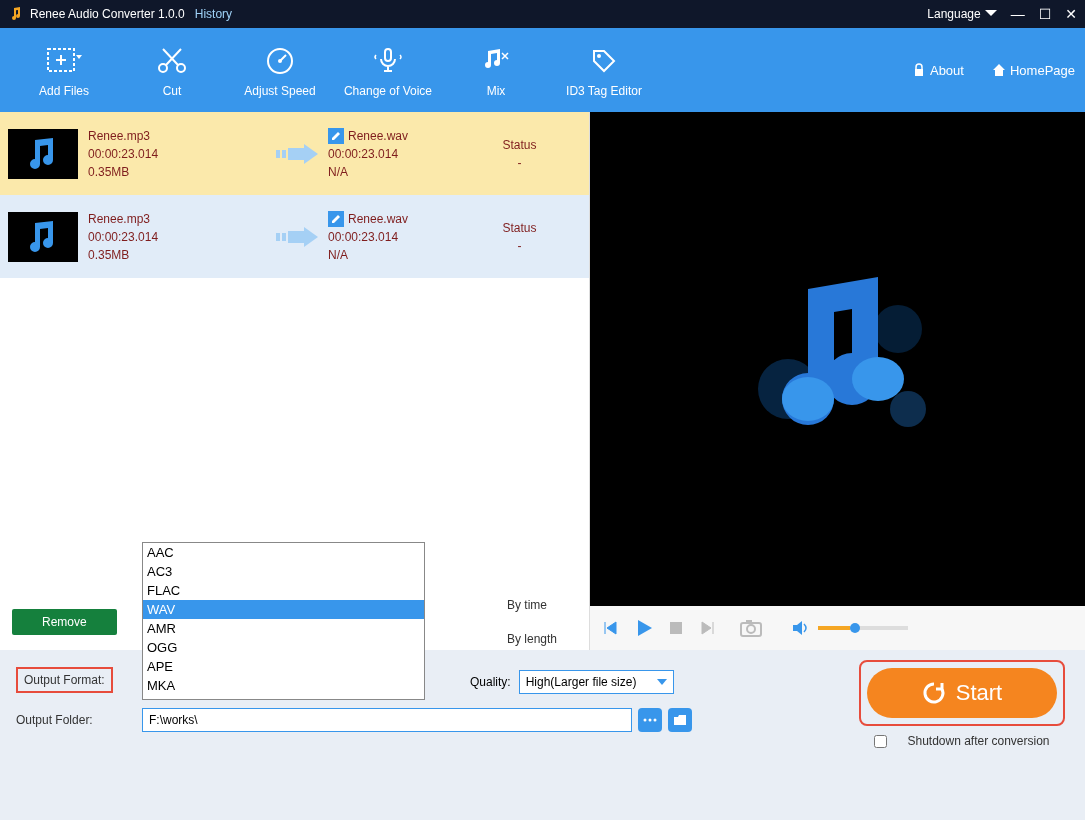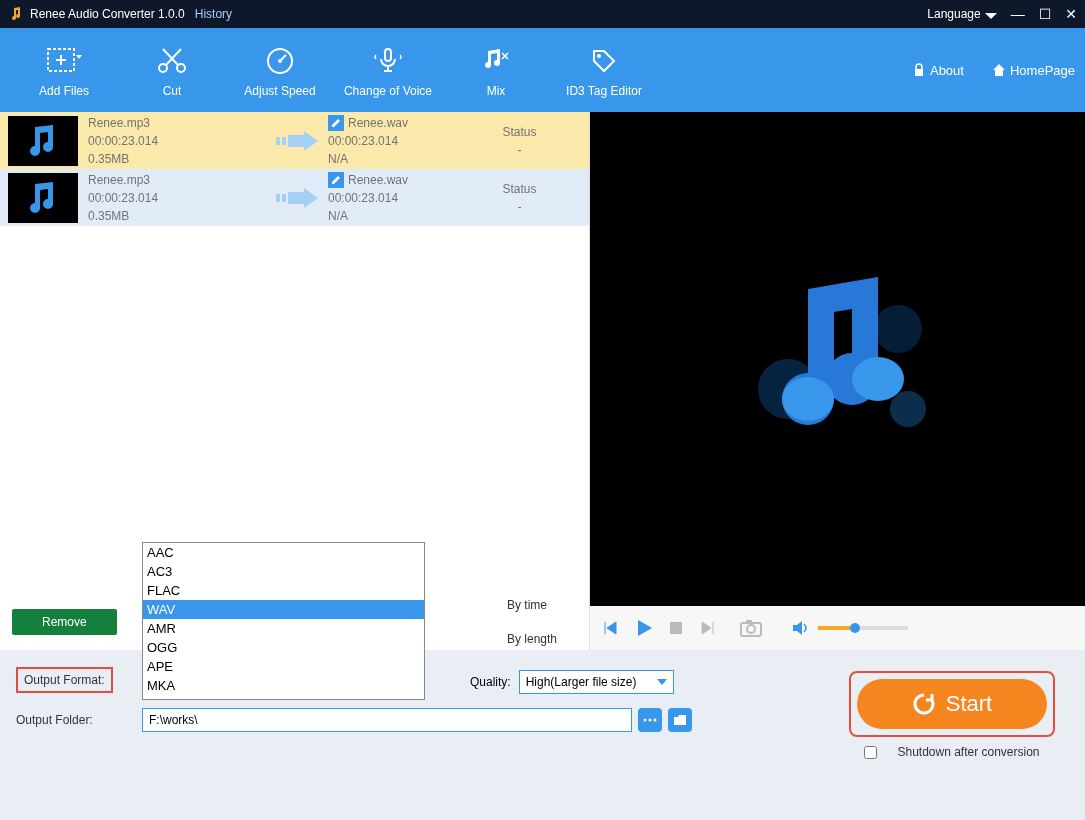--- a/index.html
+++ b/index.html
@@ -2,32 +2,32 @@
 <html><head>
 <meta charset="utf-8">
 <style>
 * { margin: 0; padding: 0; box-sizing: border-box; font-family: Arial, sans-serif; }
 body { width: 1085px; height: 820px; background: #fff; overflow: hidden; }
 
 .titlebar { background: #0f172a; height: 28px; display: flex; align-items: center; padding: 0 8px; color: #fff; font-size: 12px; }
 .titlebar .title { display: flex; align-items: center; gap: 6px; }
 .titlebar .history { color: #9fd2f7; font-size: 12px; margin-left: 4px; }
 .titlebar .right { margin-left: auto; display: flex; align-items: center; gap: 14px; }
-.titlebar .lang { display: flex; align-items: flex-end; gap: 4px; }
+.titlebar .lang { display: flex; align-items: center; gap: 4px; }
 .titlebar .winbtn { cursor: pointer; font-size: 14px; }
 
 .toolbar { background: #3896eb; height: 84px; display: flex; align-items: center; padding: 0 10px; gap: 0; }
 .toolbar .tool { width: 108px; text-align: center; color: #fff; font-size: 12px; cursor: pointer; }
 .toolbar .tool .icon { height: 36px; display: flex; align-items: center; justify-content: center; margin-bottom: 6px; }
 .toolbar .tspace { margin-left: auto; display: flex; gap: 28px; align-items: center; padding-top: 0; }
 .toolbar .tlink { color: #fff; font-size: 13px; display: flex; align-items: center; gap: 4px; cursor: pointer; }
 
 .main { display: flex; height: 538px; }
 .filelist { width: 590px; border-right: 1px solid #ddd; background: #fff; position: relative; }
-.filerow { height: 57px; display: flex; align-items: center; padding: 0 8px; font-size: 12px; color: #737373; }
+.filerow { height: 83px; display: flex; align-items: center; padding: 0 8px; font-size: 12px; color: #7f1d1d; }
 .filerow.sel { background: #fbe9ab; }
 .filerow.alt { background: #e1ecf8; }
 .thumb { width: 70px; height: 50px; background: #000; display: flex; align-items: center; justify-content: center; }
 .fileinfo { width: 190px; padding-left: 10px; line-height: 1.5; }
 .arrow { width: 60px; display: flex; align-items: center; justify-content: center; }
 .outinfo { width: 130px; line-height: 1.5; }
 .outinfo .outname { display: flex; align-items: center; gap: 4px; }
 .editicon { width: 16px; height: 16px; background: #3896eb; display: inline-flex; align-items: center; justify-content: center; }
 .status { flex: 1; text-align: center; line-height: 1.5; }
 
@@ -51,21 +51,21 @@
 .dropdown { width: 265px; height: 24px; border: 1px solid #3896eb; background: #fff; display: flex; align-items: center; padding: 0 6px; font-size: 12px; justify-content: space-between; cursor: pointer; }
 .dropdown.small { width: 155px; }
 .folderinput { width: 490px; height: 24px; border: 1px solid #3896eb; background: #fff; padding: 0 6px; font-size: 12px; }
 .folderbtns { display: flex; gap: 6px; margin-left: 6px; }
 .folderbtn { width: 24px; height: 24px; background: #3896eb; border-radius: 4px; display: flex; align-items: center; justify-content: center; cursor: pointer; }
 
 .formatlist { position: absolute; left: 142px; bottom: 120px; width: 283px; height: 158px; background: #fff; border: 1px solid #888; overflow-y: scroll; font-size: 13px; z-index: 10; }
 .formatlist div { padding: 0 4px; cursor: pointer; line-height: 19px; }
 .formatlist div.sel { background: #3896eb; color: #fff; }
 
-.startarea { position: absolute; right: 30px; top: 10px; margin-top: 11px; }
+.startarea { position: absolute; right: 20px; top: 10px; }
 .startwrap { border: 2px solid #e74c3c; border-radius: 8px; padding: 6px; }
 .startbtn { background: #f5851f; color: #fff; border: none; width: 190px; height: 50px; border-radius: 25px; font-size: 22px; display: flex; align-items: center; justify-content: center; gap: 10px; cursor: pointer; }
 .shutdown { display: flex; align-items: center; gap: 20px; font-size: 12px; color: #333; margin-top: 8px; justify-content: center; }
 .shutdown input { width: 13px; height: 13px; }
 
 .qualityarea { position: absolute; left: 470px; top: 20px; display: flex; align-items: center; gap: 8px; font-size: 12px; }
 
 svg { display: block; }
 </style>
 </head>

